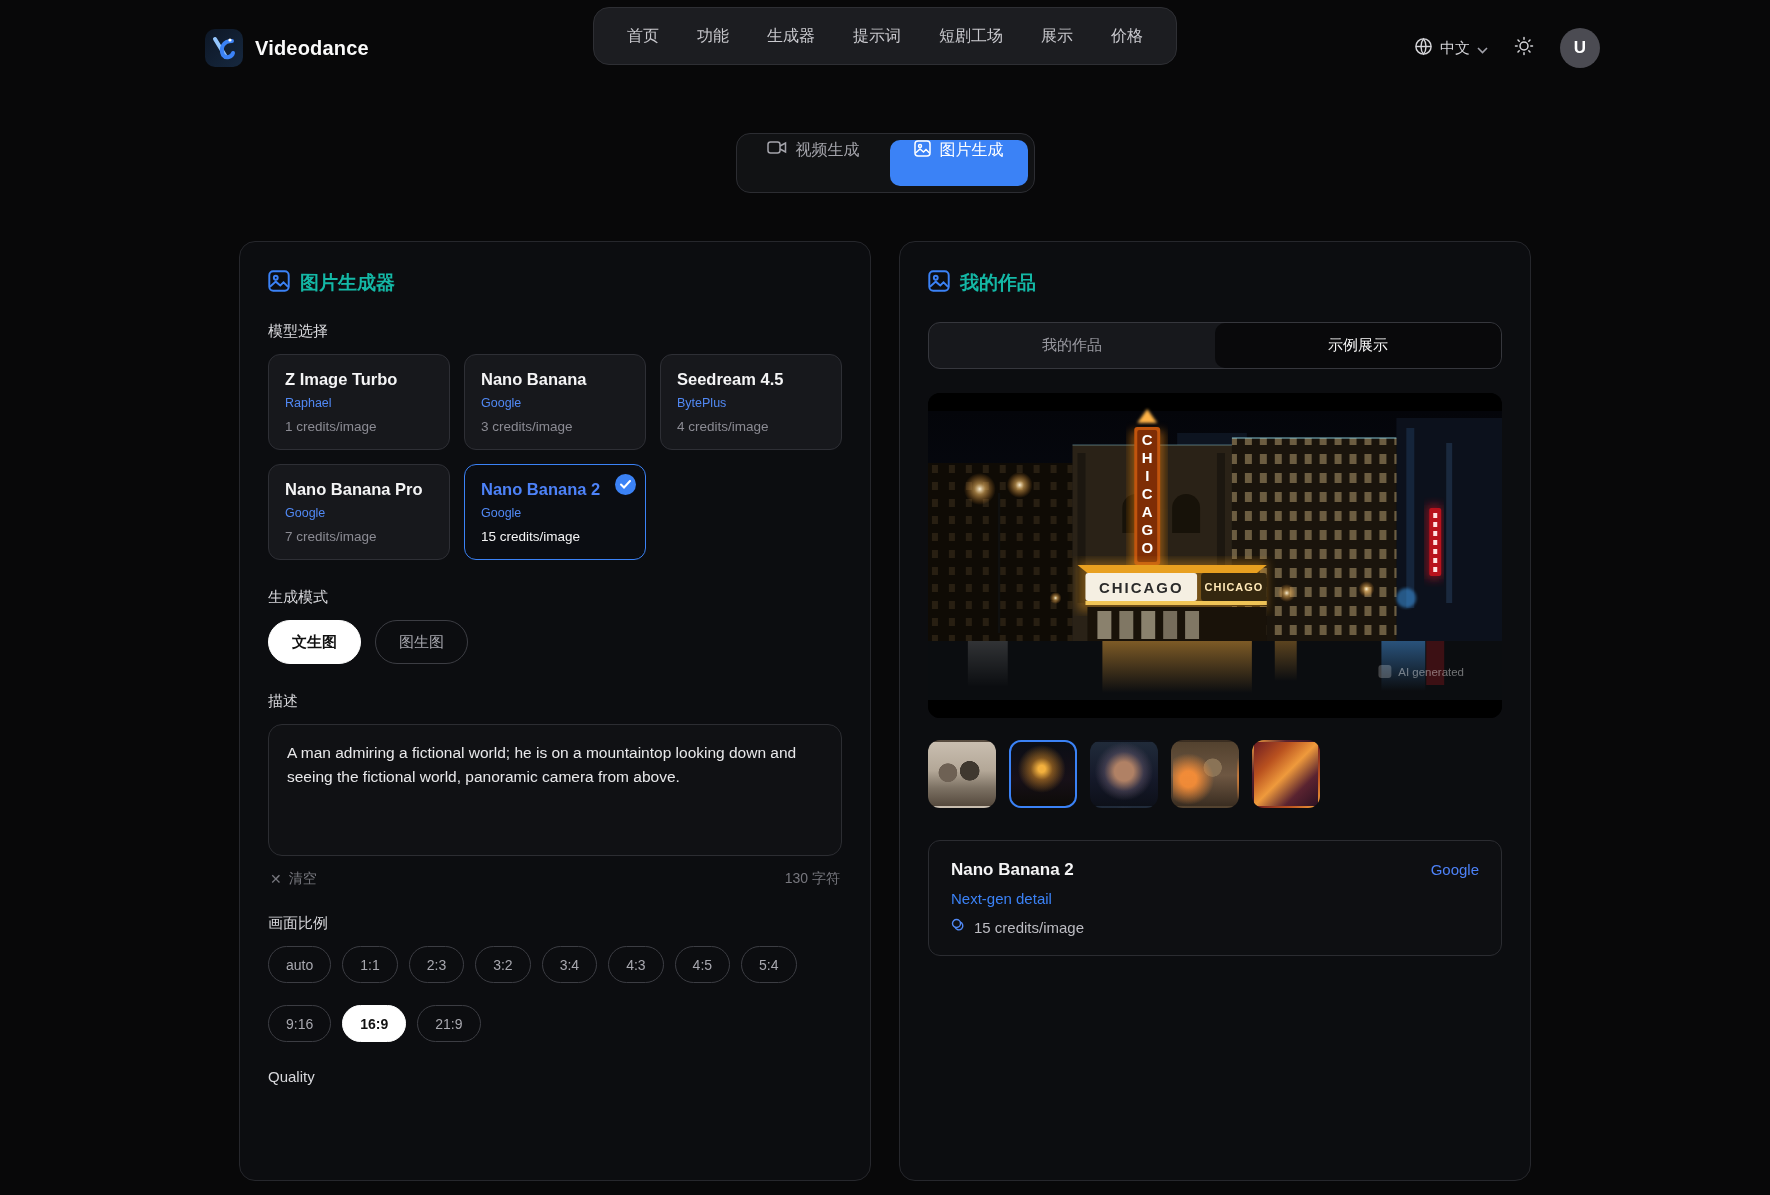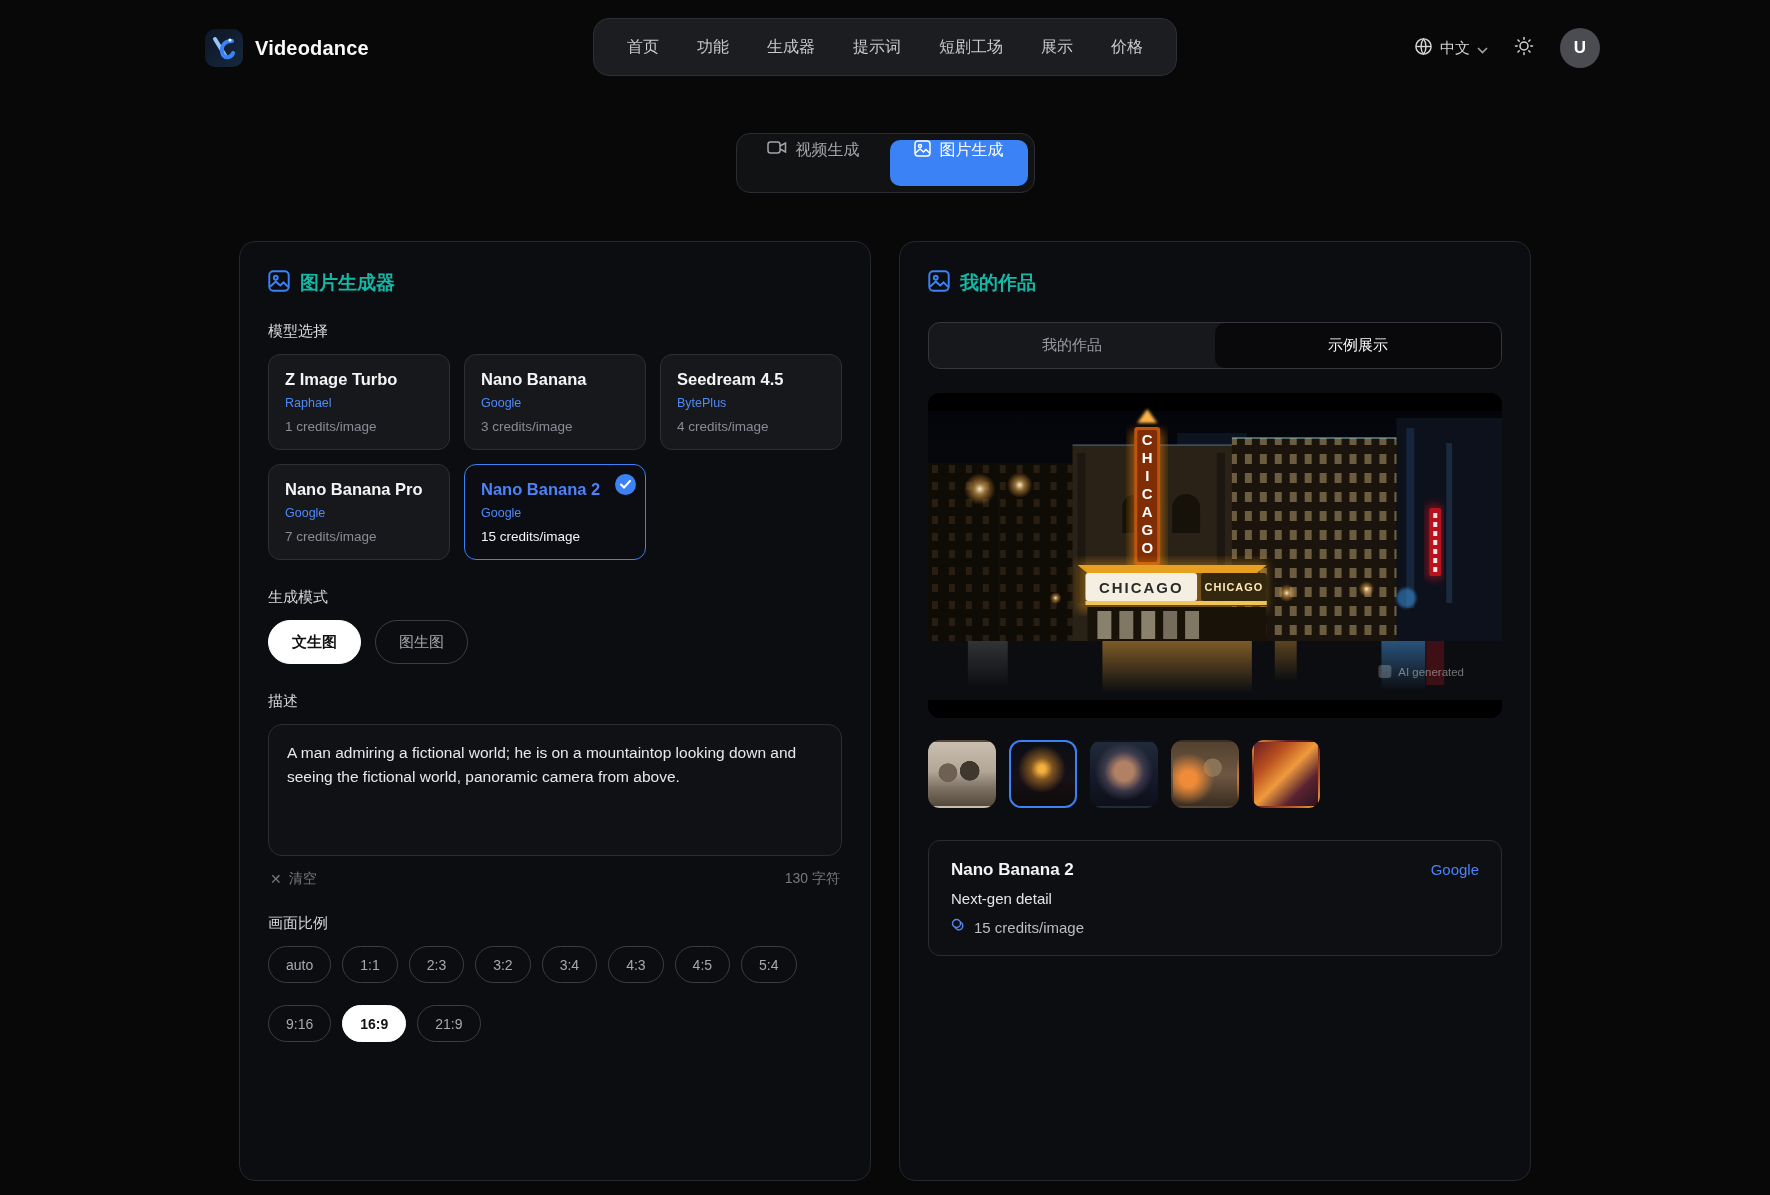--- a/index.html
+++ b/index.html
@@ -9,21 +9,21 @@
     font-family:"Liberation Sans", sans-serif;
     color:#e7e7ea;
     position:relative;
   }
   
   .header { height:96px; display:flex; align-items:center; padding:0 170px 0 205px; position:relative; }
   .logo-wrap { display:flex; align-items:center; gap:12px; }
   .logo-mark { width:38px; height:38px; border-radius:10px; background:linear-gradient(135deg,#0d1726,#16283f); display:flex; align-items:center; justify-content:center; }
   .logo-text { font-size:20px; font-weight:bold; color:#fafafa; letter-spacing:.2px; }
   .nav-pill {
-    position:absolute; left:50%; top:18px; transform:translateX(-50%);
+    position:absolute; left:50%; top:7px; transform:translateX(-50%);
     background:#1c1d21; border:1px solid #2e2f34; border-radius:16px;
     height:58px; display:flex; align-items:center; padding:0 18px; gap:8px;
   }
   .nav-item { color:#c9c9ce; font-size:16px; padding:10px 15px; border-radius:10px; cursor:pointer; white-space:nowrap; }
   .header-right { margin-left:auto; display:flex; align-items:center; gap:26px; }
   .lang { display:flex; align-items:center; gap:7px; color:#d4d4d8; font-size:15px; cursor:pointer; }
   .icon-btn { display:flex; align-items:center; justify-content:center; cursor:pointer; }
   .avatar { width:40px; height:40px; border-radius:50%; background:#4b4b52; color:#fff; font-weight:bold; font-size:17px; display:flex; align-items:center; justify-content:center; }
   
   .toggle-row { margin-top:37px; display:flex; justify-content:center; }
@@ -68,21 +68,21 @@
   .thumb.selected { border-color:#3b82f6; }
   .thumb-1 { background:radial-gradient(circle at 28% 48%, #6e6154 0 16%, transparent 17%), radial-gradient(circle at 62% 45%, #3f382f 0 18%, transparent 19%), linear-gradient(180deg,#c9beb0 0%,#b3a797 45%,#7c7163 72%,#55493d 100%); }
   .thumb-2 { background:radial-gradient(circle at 48% 42%, #f3b13e 0 7%, rgba(230,150,40,.5) 22%, transparent 48%), linear-gradient(180deg,#0b0e15 0%,#171018 58%,#0d0b08 100%); }
   .thumb-3 { background:radial-gradient(circle at 50% 46%, #b08165 0 20%, rgba(90,80,100,.55) 42%, transparent 62%), linear-gradient(180deg,#202b3a 0%,#15192a 55%,#0d1019 100%); }
   .thumb-4 { background:radial-gradient(circle at 24% 58%, rgba(255,145,55,.9) 0 13%, transparent 42%), radial-gradient(circle at 62% 40%, #8a7356 0 16%, transparent 17%), linear-gradient(180deg,#53422f 0%,#6e5742 52%,#3a2d21 100%); }
   .thumb-5 { background:linear-gradient(135deg,#6e1d22 0%,#b9511f 28%,#ef9a3c 50%,#5a2330 74%,#2c1122 100%); }
   .info-card { border:1px solid #2b2c31; border-radius:12px; background:#0e0f12; padding:19px 22px; }
   .info-top { display:flex; justify-content:space-between; align-items:baseline; }
   .info-name { font-size:17px; font-weight:bold; color:#f4f4f5; }
   .info-brand { font-size:15px; color:#4d82f8; cursor:pointer; }
-  .info-desc { font-size:15px; color:#e5e5e5; margin-top:10px; }
+  .info-desc { font-size:15px; color:#3b82f6; margin-top:10px; }
   .info-credits { display:flex; align-items:center; gap:8px; margin-top:11px; font-size:15px; color:#bcbcc2; }
 </style>
 </head>
 <body>
 
 <div class="header">
   <div class="logo-wrap">
     <div class="logo-mark">
       <svg width="26" height="26" viewBox="0 0 26 26">
         <path d="M4 4 L15 22" stroke="#93c5fd" stroke-width="4" stroke-linecap="round"></path>
@@ -230,20 +230,21 @@
       <button class="pill sm">3:4</button>
       <button class="pill sm">4:3</button>
       <button class="pill sm">4:5</button>
       <button class="pill sm">5:4</button>
       <div class="break"></div>
       <button class="pill sm">9:16</button>
       <button class="pill sm on">16:9</button>
       <button class="pill sm">21:9</button>
     </div>
 
+    <div class="section-label">Quality</div>
   </section>
 
   <section class="panel">
     <div class="panel-head">
       <span>
         <svg width="22" height="22" viewBox="0 0 17 17" fill="none" stroke="#3b82f6" stroke-width="1.5">
           <rect x="1" y="1" width="15" height="15" rx="3"></rect>
             <circle cx="6" cy="6" r="1.5"></circle>
             <path d="M1.5 13 L6 9 L9.5 12 L12 9.5 L15.5 13"></path>
         </svg>

